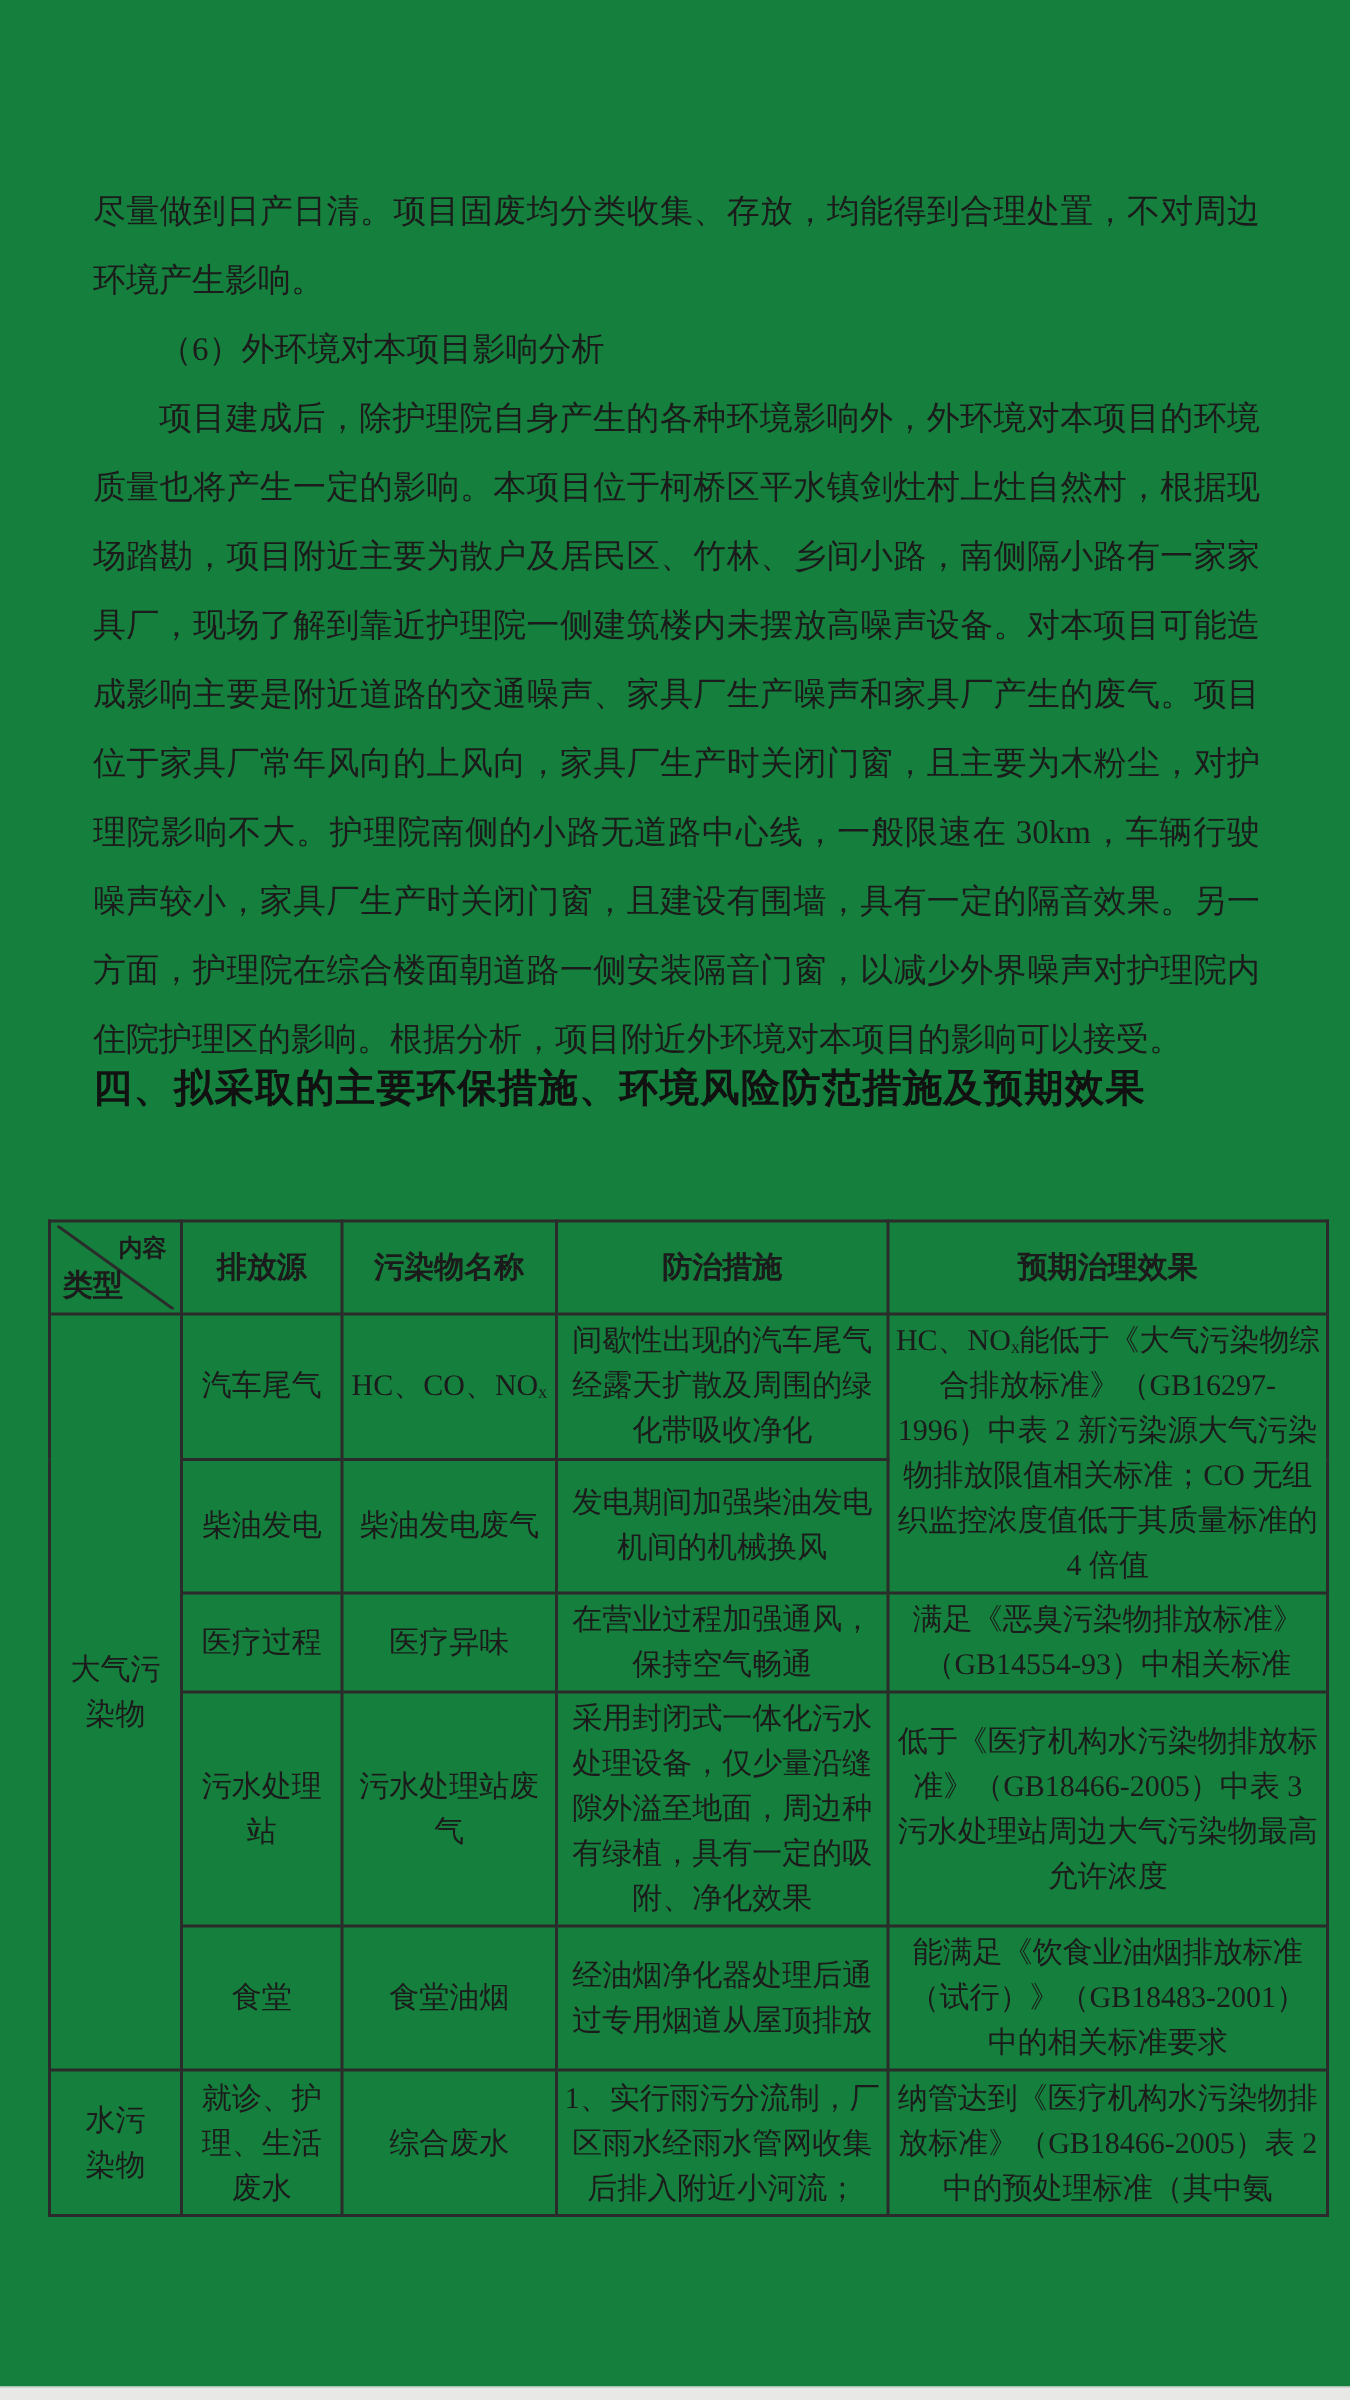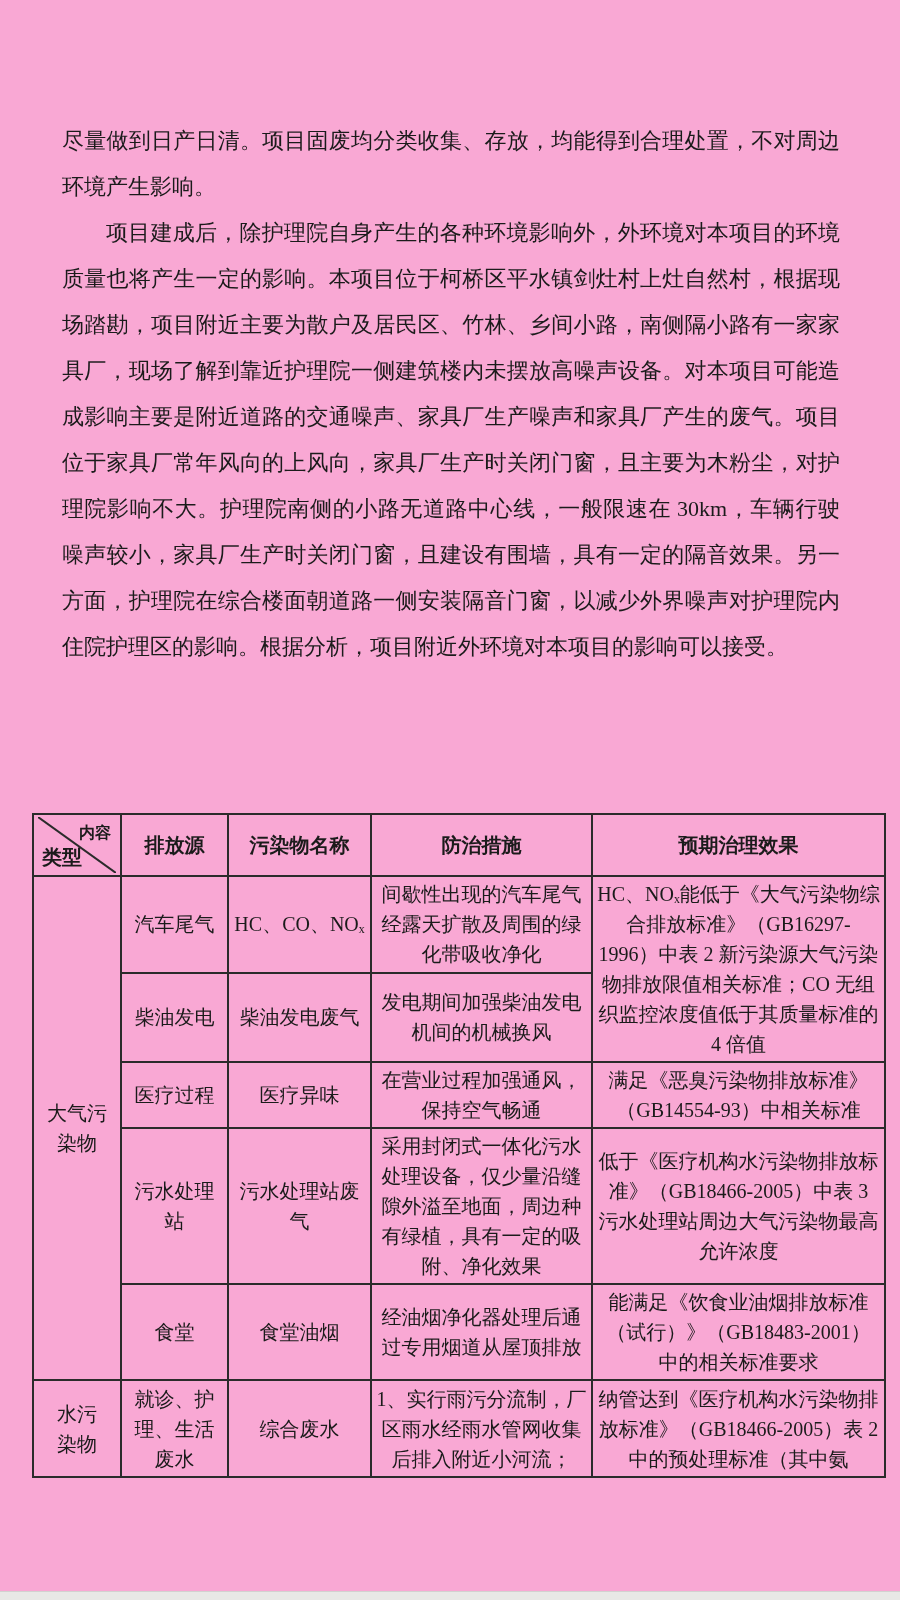--- a/index.html
+++ b/index.html
@@ -1,19 +1,19 @@
 <!DOCTYPE html>
 <html><head>
 <meta charset="utf-8">
 <style>
   * { margin:0; padding:0; box-sizing:border-box; }
   html,body { width:900px; height:1600px; background:#ffffff; overflow:hidden; }
   body { position:relative; font-family:"Liberation Serif","DejaVu Serif",serif; color:#1c1c1c; }
 
-  .page { position:absolute; left:0; top:0; width:900px; height:1600px; background:#f9a8d4; }
+  .page { position:absolute; left:0; top:0; width:900px; height:1600px; background:#15803d; }
 
   .body-text { position:absolute; left:62px; top:118px; width:778px;
                font-size:22px; line-height:46px; text-align:justify; color:#1b1b1b; }
   .para { text-align:justify; }
   .para.indent { text-indent:2em; }
 
   .section-heading { position:absolute; left:62px; top:708px; width:800px;
                      font-family:"Liberation Sans","DejaVu Sans",sans-serif;
                      font-weight:bold; font-size:26px; color:#111; letter-spacing:1px; }
 
@@ -43,23 +43,25 @@
   .bottom-bar { position:absolute; left:0; bottom:0; width:900px; height:9px;
                 background:#e8e8e6; border-top:1px solid #d2d2d0; }
 </style>
 </head>
 <body>
 
 <div class="page">
 
   <div class="body-text">
     <p class="para">尽量做到日产日清。项目固废均分类收集、存放，均能得到合理处置，不对周边环境产生影响。</p>
+    <p class="para indent">（6）外环境对本项目影响分析</p>
     <p class="para indent">项目建成后，除护理院自身产生的各种环境影响外，外环境对本项目的环境质量也将产生一定的影响。本项目位于柯桥区平水镇剑灶村上灶自然村，根据现场踏勘，项目附近主要为散户及居民区、竹林、乡间小路，南侧隔小路有一家家具厂，现场了解到靠近护理院一侧建筑楼内未摆放高噪声设备。对本项目可能造成影响主要是附近道路的交通噪声、家具厂生产噪声和家具厂产生的废气。项目位于家具厂常年风向的上风向，家具厂生产时关闭门窗，且主要为木粉尘，对护理院影响不大。护理院南侧的小路无道路中心线，一般限速在 30km，车辆行驶噪声较小，家具厂生产时关闭门窗，且建设有围墙，具有一定的隔音效果。另一方面，护理院在综合楼面朝道路一侧安装隔音门窗，以减少外界噪声对护理院内住院护理区的影响。根据分析，项目附近外环境对本项目的影响可以接受。</p>
   </div>
 
+  <h1 class="section-heading">四、拟采取的主要环保措施、环境风险防范措施及预期效果</h1>
 
 
   <table class="main">
     <colgroup>
       <col class="c1">
         <col class="c2">
         <col class="c3">
         <col class="c4">
         <col class="c5">
     </colgroup>

